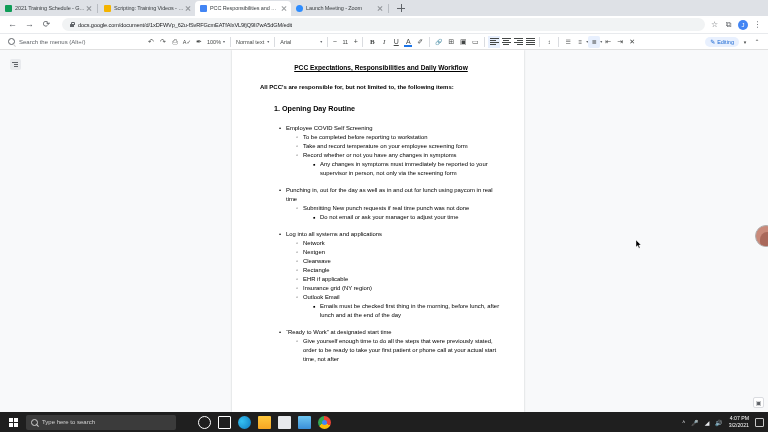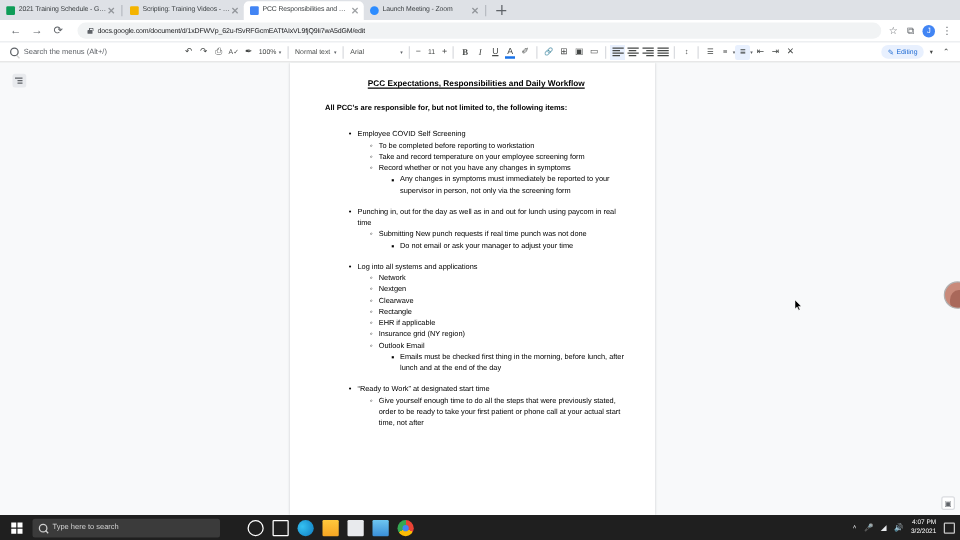--- a/index.html
+++ b/index.html
@@ -368,20 +368,21 @@
       <i></i>
         <i></i>
         <i></i>
     </div>
 
     <div class="page">
       <div class="page-inner">
 
         <div class="doc-title">PCC Expectations, Responsibilities and Daily Workflow</div>
         <div class="doc-intro">All PCC's are responsible for, but not limited to, the following items:</div>
+        <div class="sec-head">1. Opening Day Routine</div>
 
         <ul class="lv1">
 
           <li>
             <span class="txt">Employee COVID Self Screening</span>
             <ul class="lv2">
               <li>
                 <span class="txt">To be completed before reporting to workstation</span>
               </li>
               <li>

